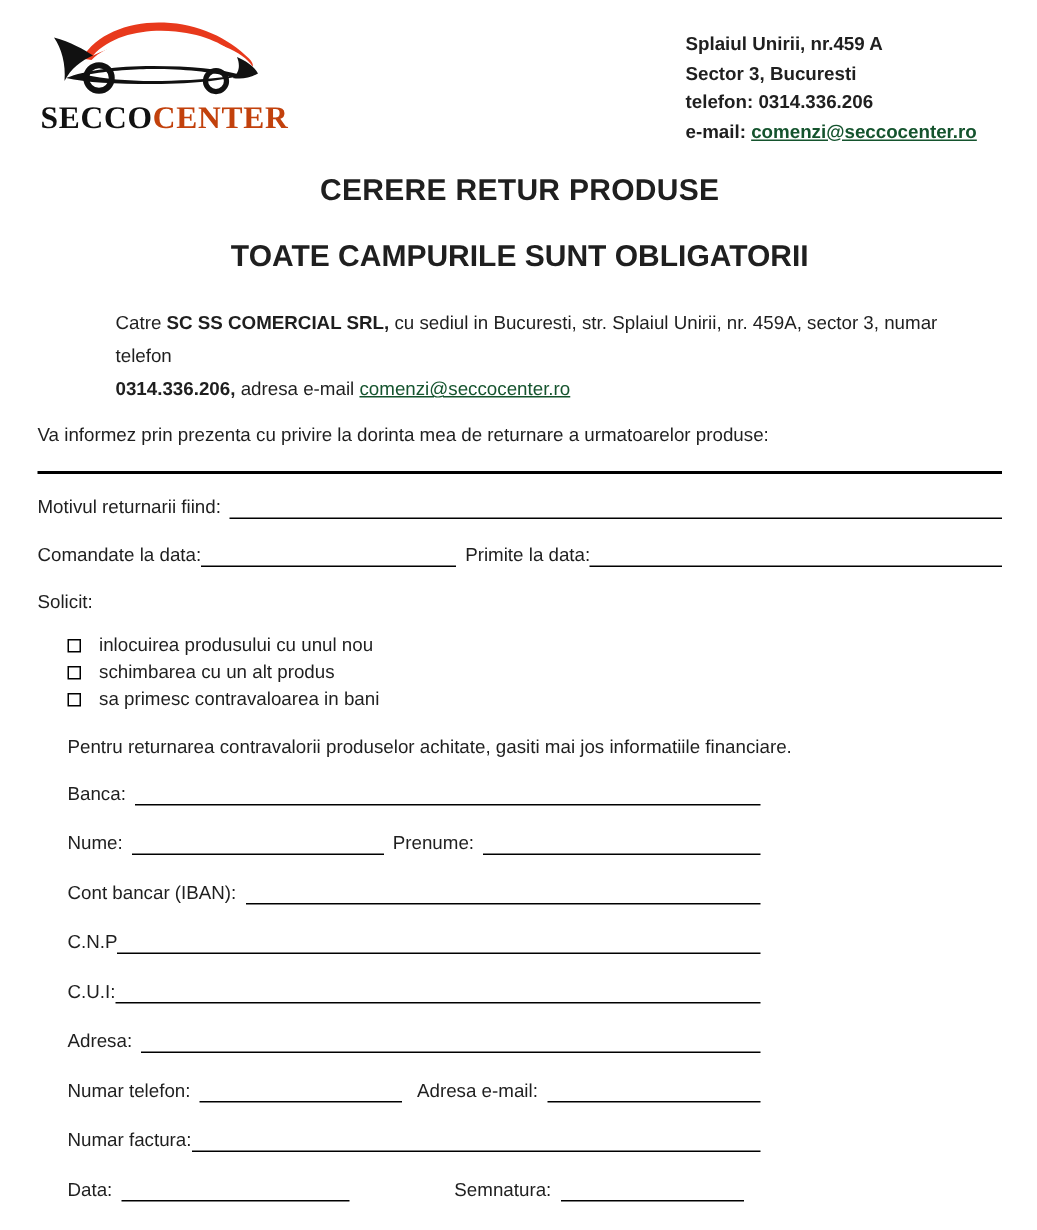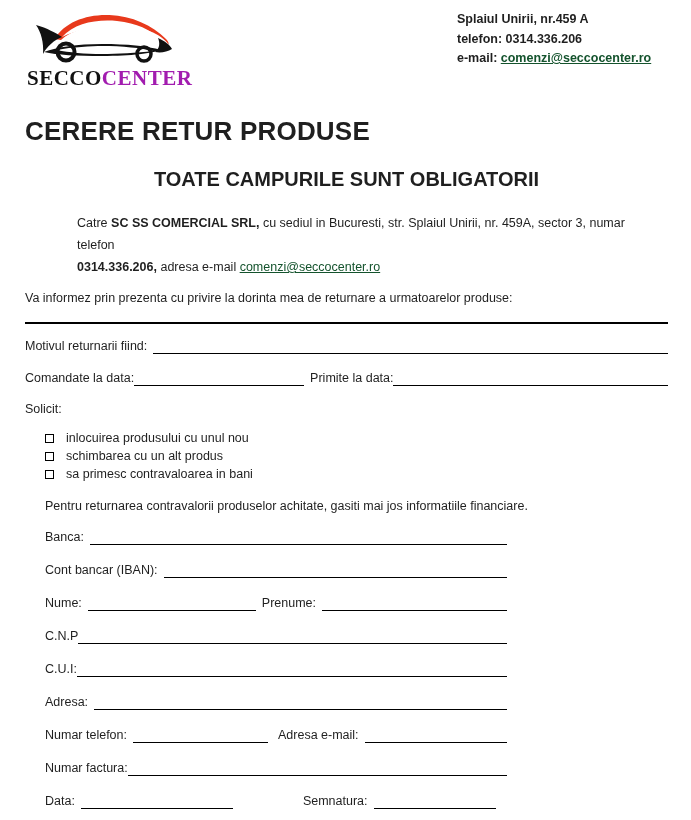--- a/index.html
+++ b/index.html
@@ -9,25 +9,25 @@
     background:#ffffff; color:#1f1f1f;
     font-family:"Liberation Sans", sans-serif; font-size:12.5px;
     padding:8px 23px 0 25px; overflow:hidden;
   }
   
   .header { position:relative; height:92px; }
   .logo-block { position:absolute; left:2px; top:0; width:160px; }
   .logo-car { display:block; width:150px; height:58px; }
   .logo-text { font-family:"Liberation Serif", serif; font-weight:bold; font-size:21px; letter-spacing:.5px; margin-top:0px; white-space:nowrap; }
   .logo-text .black { color:#111111; }
-  .logo-text .red { color:#a21caf; }
-  .contact { position:absolute; left:432px; top:2px; font-weight:bold; font-size:12.5px; line-height:19.5px; white-space:nowrap; }
+  .logo-text .red { color:#c2410c; }
+  .contact { position:absolute; left:432px; top:12px; font-weight:bold; font-size:12.5px; line-height:19.5px; white-space:nowrap; }
   .contact a, .link { color:#14532d; text-decoration:underline; font-weight:inherit; cursor:pointer; }
   
-  .title { font-size:26px; font-weight:bold; margin-top:16px; letter-spacing:.2px; }
+  .title { text-align:center; font-size:20px; font-weight:bold; margin-top:16px; letter-spacing:.2px; }
   .subtitle { text-align:center; font-size:20px; font-weight:bold; margin-top:21px; }
   
   .catre { margin:21px 28px 0 52px; line-height:22px; }
   .bold { font-weight:bold; }
   
   .inform { margin-top:13px; }
   .full-rule { margin-top:17px; border-bottom:2px solid #000; height:1px; }
   .row { display:flex; align-items:flex-end; margin-top:15px; }
   .row .label { white-space:nowrap; line-height:15px; }
   .uline { display:inline-block; border-bottom:1.3px solid #000; height:14px; }
@@ -64,20 +64,21 @@
 
         <circle cx="78" cy="88" r="17" fill="none" stroke="#111111" stroke-width="8"></circle>
         <circle cx="234" cy="92" r="14" fill="none" stroke="#111111" stroke-width="7"></circle>
       </svg>
       <div class="logo-text">
         <span class="black">SECCO</span><span class="red">CENTER</span>
       </div>
     </div>
     <div class="contact">
       <div>Splaiul Unirii, nr.459 A</div>
+      <div>Sector 3, Bucuresti</div>
       <div><span>telefon: </span><span>0314.336.206</span></div>
       <div><span>e-mail: </span><a class="link">comenzi@seccocenter.ro</a></div>
     </div>
   </div>
 
   <div class="title">CERERE RETUR PRODUSE</div>
   <div class="subtitle">TOATE CAMPURILE SUNT OBLIGATORII</div>
 
   <p class="catre"><span>Catre </span><span class="bold">SC SS COMERCIAL SRL,</span><span> cu sediul in Bucuresti, str. Splaiul Unirii, nr. 459A, sector 3, numar telefon</span><br><span class="bold">0314.336.206,</span><span> adresa e-mail </span><a class="link">comenzi@seccocenter.ro</a></p>
 
@@ -116,28 +117,28 @@
   <p class="fin-note">Pentru returnarea contravalorii produselor achitate, gasiti mai jos informatiile financiare.</p>
 
   <div class="fields">
 
     <div class="row">
       <span class="label">Banca:</span>
       <span class="uline fill gap6"></span>
     </div>
 
     <div class="row tall">
-      <span class="label">Cont bancar (IBAN):</span>
+      <span class="label">Nume:</span>
+      <span class="uline w168 gap6"></span>
+      <span class="label gap6">Prenume:</span>
       <span class="uline fill gap6"></span>
     </div>
 
     <div class="row tall">
-      <span class="label">Nume:</span>
-      <span class="uline w168 gap6"></span>
-      <span class="label gap6">Prenume:</span>
+      <span class="label">Cont bancar (IBAN):</span>
       <span class="uline fill gap6"></span>
     </div>
 
     <div class="row tall">
       <span class="label">C.N.P</span>
       <span class="uline fill"></span>
     </div>
 
 
     <div class="row tall">

